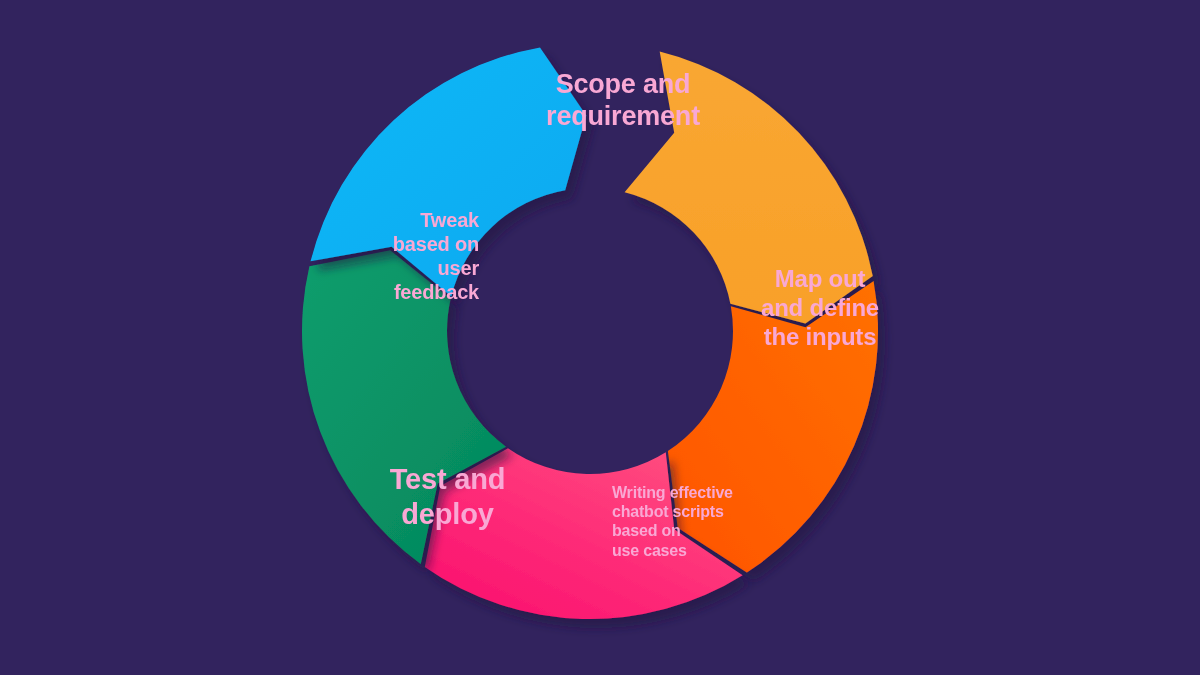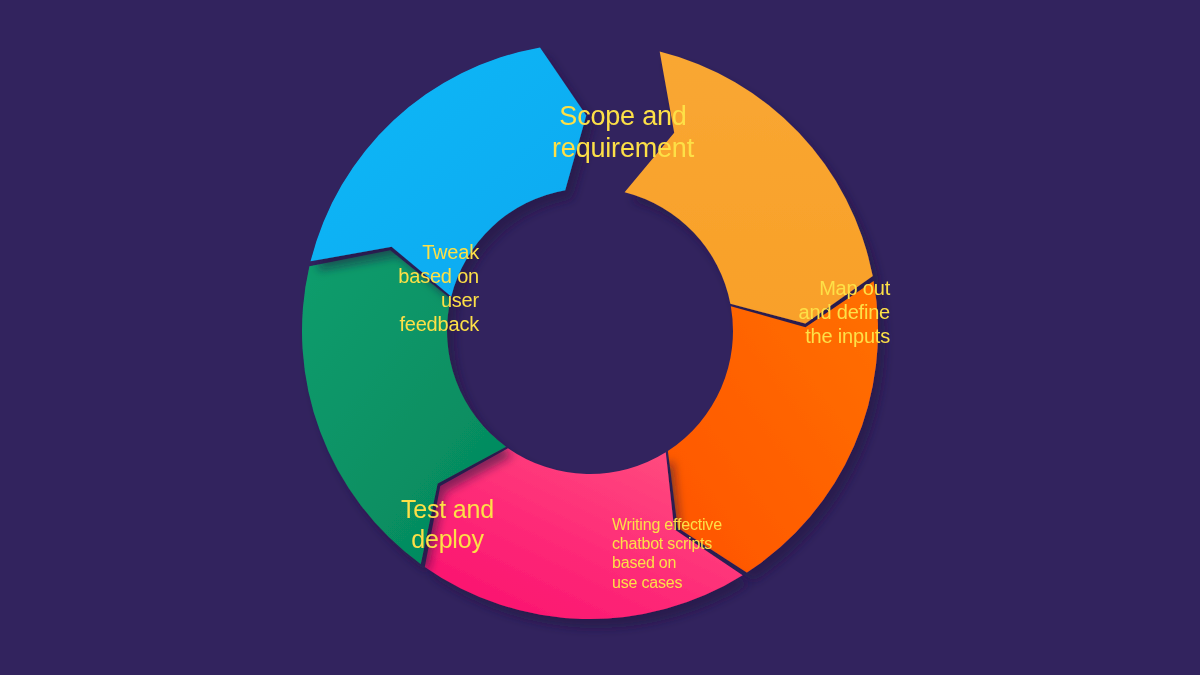--- a/index.html
+++ b/index.html
@@ -19,55 +19,54 @@
     height: 675px;
     background: #32235E;
   }
   #cycle-svg {
     position: absolute;
     inset: 0;
     display: block;
   }
   .seg-label {
     position: absolute;
-    color: #fde047;
+    color: #f9a8d4;
     font-family: "Liberation Sans", sans-serif;
-    font-weight: normal;
+    font-weight: bold;
     line-height: 1.2;
     white-space: pre-line;
     letter-spacing: -0.2px;
     pointer-events: none;
-    margin-top: 32px;
   }
   .label-scope {
     left: 508px;
     top: 68px;
     width: 230px;
     font-size: 27px;
     text-align: center;
   }
   .label-map {
     left: 750px;
-    top: 244px;
+    top: 265px;
     width: 140px;
-    font-size: 20px;
-    text-align: right;
+    font-size: 24px;
+    text-align: center;
   }
   .label-writing {
     left: 612px;
     top: 483px;
     width: 200px;
     font-size: 16px;
     text-align: left;
   }
   .label-test {
     left: 360px;
     top: 462px;
     width: 175px;
-    font-size: 25px;
+    font-size: 29px;
     text-align: center;
   }
   .label-tweak {
     left: 329px;
     top: 208px;
     width: 150px;
     font-size: 20px;
     text-align: right;
   }
 </style>

